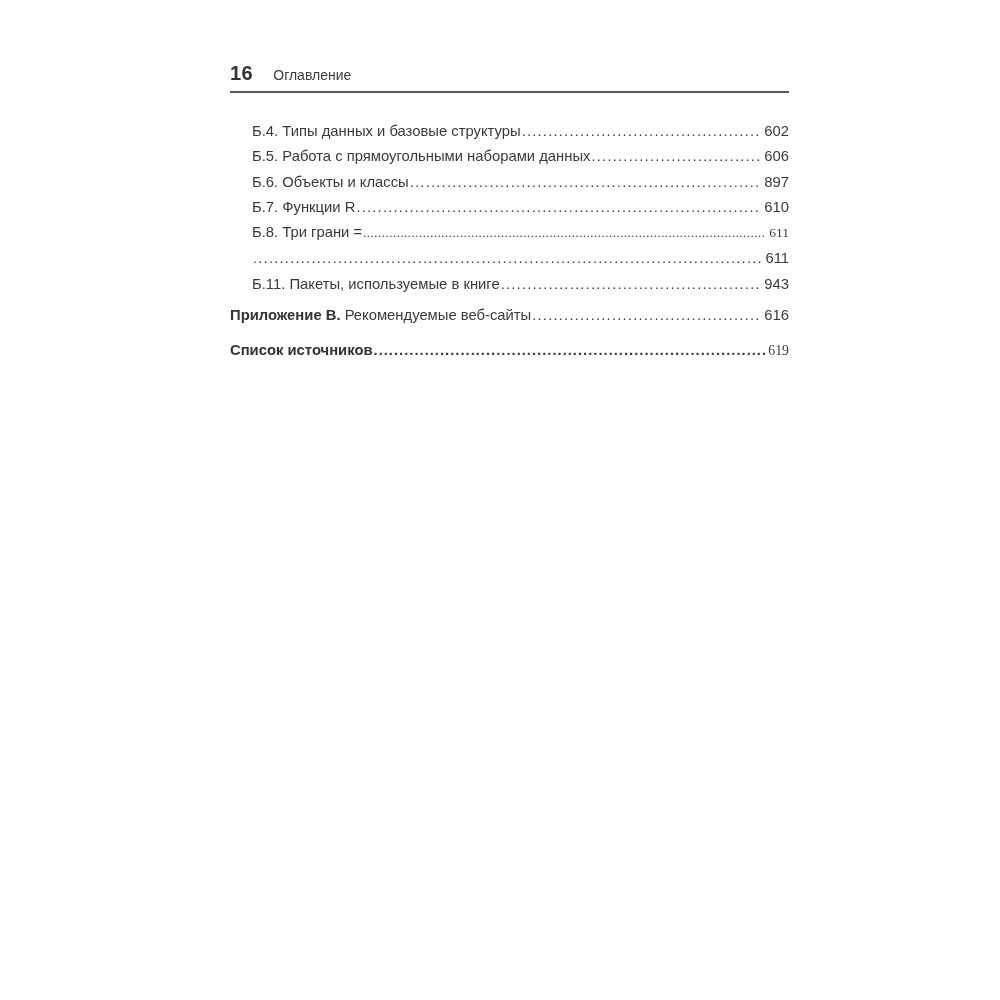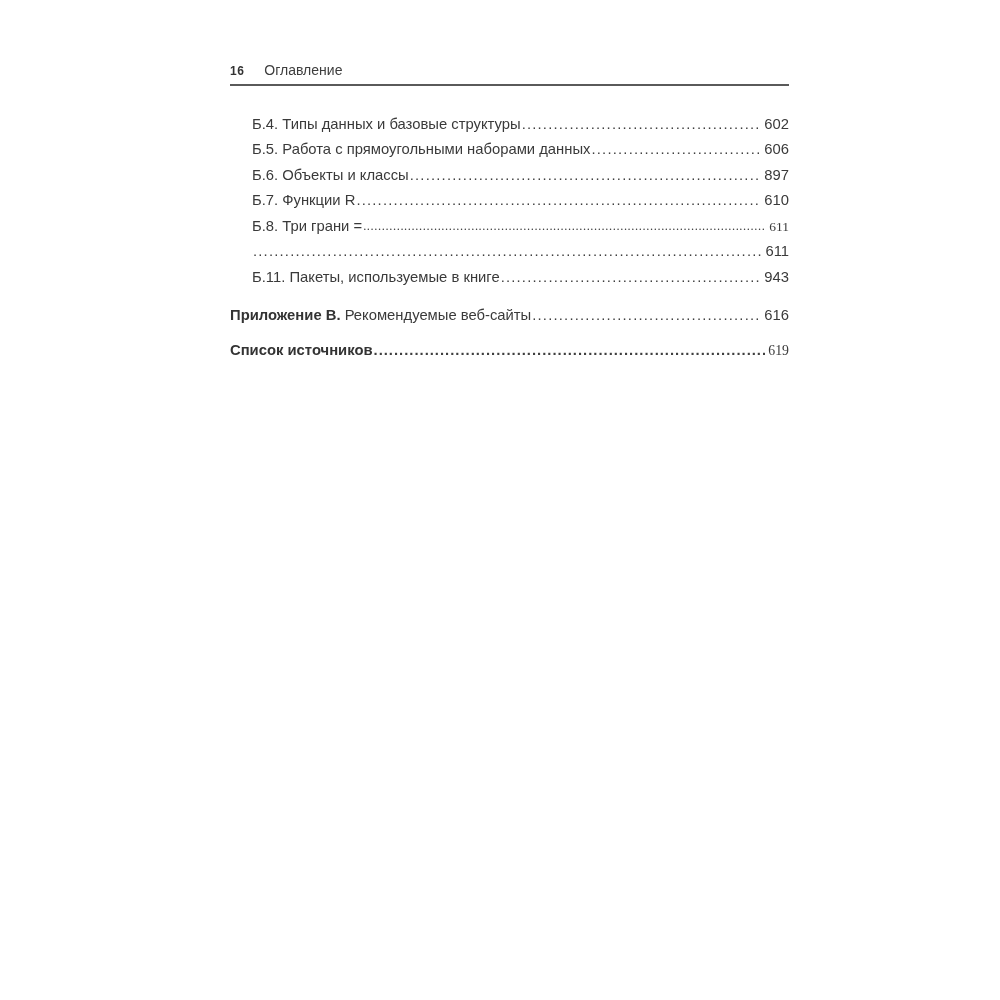--- a/index.html
+++ b/index.html
@@ -18,39 +18,39 @@
   }
   
   .running-header {
     display: flex;
     align-items: baseline;
     padding-bottom: 6px;
     border-bottom: 2px solid #5a5a5a;
   }
   .pagenum {
     font-weight: bold;
-    font-size: 12px;
+    font-size: 20px;
     color: #333333;
     letter-spacing: 0.5px;
   }
   .running-title {
     font-size: 14px;
     margin-left: 20px;
     color: #3d3d3d;
   }
   
   .toc { margin-top: 26px; }
   .toc-row {
     display: flex;
     align-items: baseline;
     line-height: 25.3px;
     font-size: 14.8px;
     white-space: nowrap;
   }
-  .toc-row.indented { padding-left: 22px; align-items: center; }
+  .toc-row.indented { padding-left: 22px; }
   .label { flex: 0 0 auto; }
   .bold { font-weight: bold; color: #333333; }
   .dots {
     flex: 1 1 auto;
     overflow: hidden;
     white-space: nowrap;
     margin: 0 3px 0 1px;
     min-width: 0;
   }
   .dots::after {
@@ -64,21 +64,21 @@
   .serif-leader .dots::after {
     font-family: "Liberation Serif", "DejaVu Serif", serif;
     font-size: 12.5px;
     letter-spacing: 0.6px;
   }
   .serif-leader .pg {
     font-family: "Liberation Serif", "DejaVu Serif", serif;
     font-size: 13.5px;
   }
   
-  .appendix-row { margin-top: 13px; }
+  .appendix-row { margin-top: 6px; }
   
   .bib-row { margin-top: 10px; }
   .bib-row .dots::after {
     font-weight: bold;
     letter-spacing: 1px;
   }
   .bib-row .pg {
     font-family: "Liberation Serif", "DejaVu Serif", serif;
     font-size: 13.8px;
     text-align: right;

